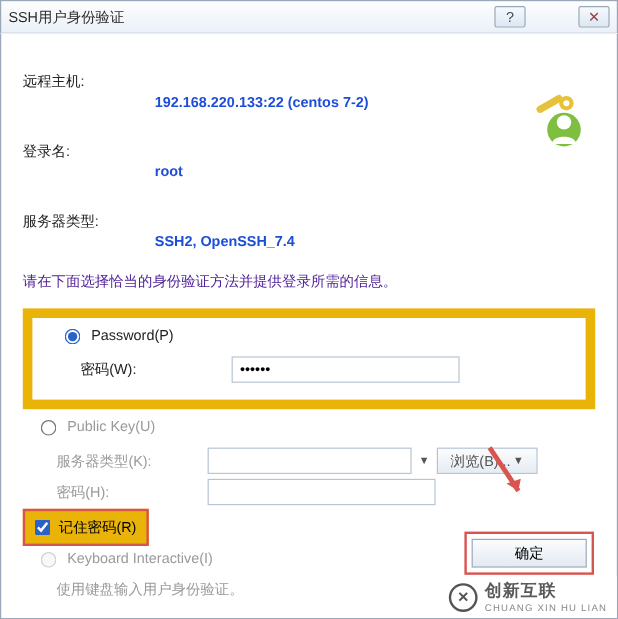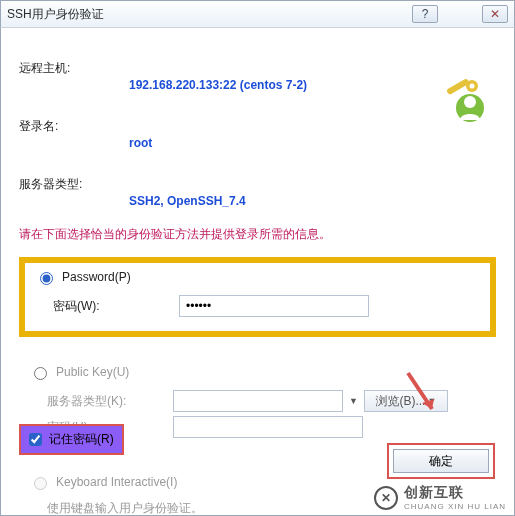--- a/index.html
+++ b/index.html
@@ -11,40 +11,40 @@
   .titlebar .btn.close { color: #9a4040; }
 
   .dialog-body { position: absolute; top: 28px; left: 0; right: 0; bottom: 0; border-left: 1px solid #9aa7b8; border-right: 1px solid #9aa7b8; border-bottom: 1px solid #9aa7b8; background: #fff; padding: 16px 18px 16px 18px; }
 
   .info-row { display: flex; align-items: center; margin-bottom: 10px; }
   .info-row .lbl { width: 110px; color: #222; }
   .info-row .val { flex: 1; font-weight: bold; color: #1d4ed8; margin-top: 34px; }
 
   .key-icon { position: absolute; top: 48px; right: 24px; width: 50px; height: 50px; }
 
-  .instr { margin: 18px 0 14px 0; color: #be185d; }
+  .instr { margin: 18px 0 14px 0; color: #4c1d95; }
 
-  .group-hi { border: 6px solid #eab308; padding: 6px 10px 10px 10px; margin-bottom: 21px; background: #fff; }
+  .group-hi { border: 8px solid #eab308; padding: 6px 10px 10px 22px; margin-bottom: 0; background: #fff; }
   .group-plain { padding: 6px 10px 10px 10px; margin-bottom: 16px; }
 
   .radio-line { display: flex; align-items: center; gap: 6px; margin-bottom: 10px; color: #222; }
   .radio-line.disabled { color: #9a9a9a; }
   .radio-line input[type=radio] { accent-color: #2a62c9; }
 
   .field-row { display: flex; align-items: center; margin: 4px 0 4px 18px; gap: 6px; }
   .field-row .flabel { width: 120px; color: #222; }
   .field-row.disabled .flabel { color: #9a9a9a; }
 
   input.txt { height: 22px; border: 1px solid #b8c4d4; background: #fff; padding: 2px 6px; font-size: 12px; }
   .pw { width: 190px; }
   .userkey { width: 170px; background: #f4f4f4; }
   .browse-btn { width: 84px; height: 22px; border: 1px solid #b8c4d4; background: linear-gradient(to bottom,#fbfcfd,#e6ecf3); display:flex; align-items:center; justify-content:center; gap:2px; color:#555; }
   .dropdown-arrow { font-size: 9px; color:#555; }
 
-  .remember-wrap { position: absolute; left: 18px; bottom: 60px; border: 2px solid #d9534f; padding: 4px 8px 4px 4px; display: inline-flex; align-items: center; gap: 4px; background:#8b5cf6; }
+  .remember-wrap { position: absolute; left: 18px; bottom: 60px; border: 2px solid #d9534f; padding: 4px 8px 4px 4px; display: inline-flex; align-items: center; gap: 4px; background:#eab308; }
   .remember-wrap input[type=checkbox] { accent-color: #2a62c9; }
 
   .red-arrow { position: absolute; right: 76px; bottom: 96px; width: 36px; height: 50px; pointer-events:none; }
 
   .ok-wrap { position: absolute; right: 19px; bottom: 36px; border: 2px solid #d9534f; padding: 4px; }
   .ok-btn { width: 96px; height: 24px; border: 1px solid #9aa7b8; background: linear-gradient(to bottom,#fbfcfd,#e3eaf2); display:flex; align-items:center; justify-content:center; font-size:12px; }
 
   .watermark { position:absolute; right:0; bottom:0; display:flex; align-items:center; gap:6px; color:#5a5a5a; background: rgba(255,255,255,0.9); padding:4px 8px; }
   .wm-logo { width:24px; height:24px; border:2px solid #555; border-radius:50%; display:flex; align-items:center; justify-content:center; font-weight:bold; font-size:12px; color:#555; }
   .wm-txt { font-size:14px; font-weight:bold; letter-spacing:1px; }

